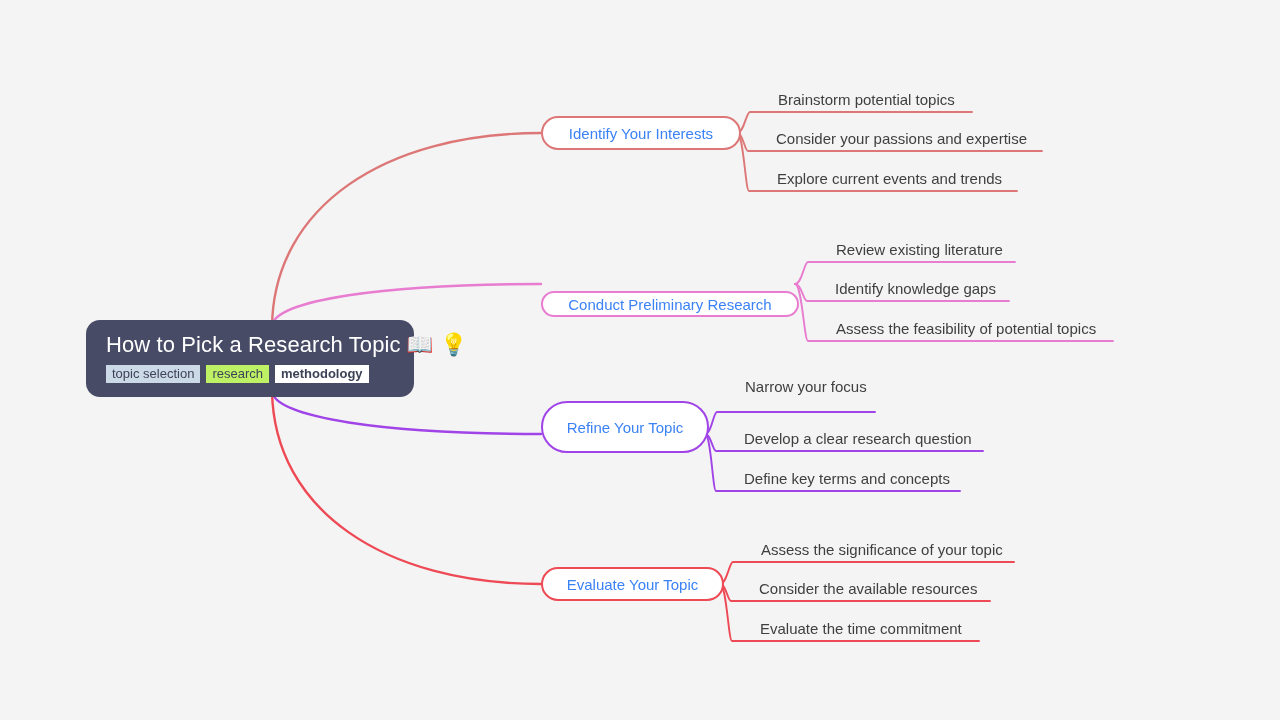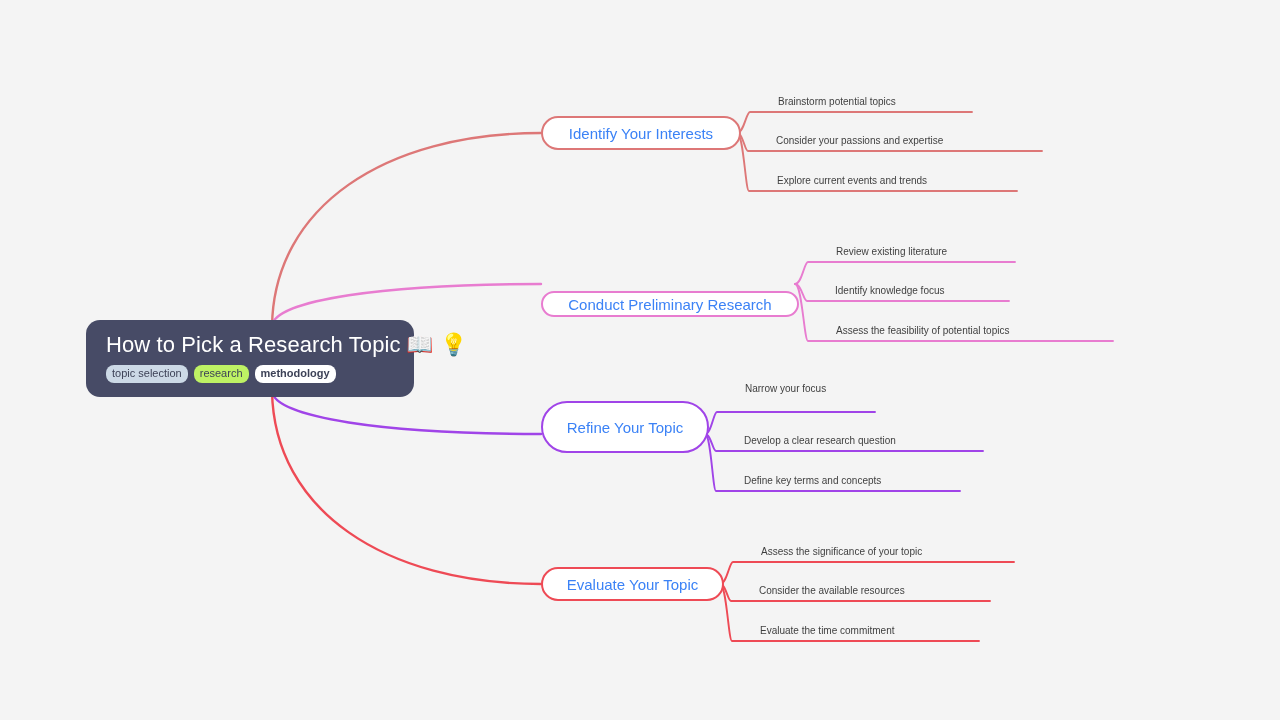--- a/index.html
+++ b/index.html
@@ -52,24 +52,24 @@
     white-space: nowrap;
   }
   .root-tags {
     display: flex;
     flex-direction: row;
     gap: 6px;
   }
   .root-tag {
     background: #ccd9e6;
     color: #3d4257;
-    font-size: 11px;
+    font-size: 13px;
     line-height: 13px;
     padding: 2px 6px 3px 6px;
-    border-radius: 8px;
+    border-radius: 0;
     white-space: nowrap;
   }
 
   
   .branch-node {
     position: absolute;
     z-index: 3;
     box-sizing: border-box;
     background: #ffffff;
     border: 2px solid #dd7777;
@@ -89,21 +89,21 @@
   }
 
   
   .leaf-node {
     position: absolute;
     z-index: 3;
     white-space: nowrap;
   }
   .leaf-label {
     color: #3f3f3f;
-    font-size: 10px;
+    font-size: 15px;
     line-height: 17px;
     font-weight: 400;
   }
 </style>
 </head>
 <body style="background: rgb(244, 244, 244);">
 
 <div id="canvas">
 
   <svg id="edges" viewBox="0 0 1280 720" xmlns="http://www.w3.org/2000/svg">
@@ -138,21 +138,21 @@
       <div class="branch-node" style="left: 541px; top: 116px; width: 200px; height: 34px; border-color: rgb(221, 119, 119);">
         <span class="branch-label">Identify Your Interests</span>
       </div>
       <div class="leaf-node" style="left: 778px; top: 91px;"><span class="leaf-label">Brainstorm potential topics</span></div>
       <div class="leaf-node" style="left: 776px; top: 130px;"><span class="leaf-label">Consider your passions and expertise</span></div>
       <div class="leaf-node" style="left: 777px; top: 170px; text-align: right;"><span class="leaf-label">Explore current events and trends</span></div>
       <div class="branch-node" style="left: 541px; top: 267px; width: 258px; height: 26px; border-color: rgb(232, 124, 208); margin-top: 24px;">
         <span class="branch-label">Conduct Preliminary Research</span>
       </div>
       <div class="leaf-node" style="left: 836px; top: 241px;"><span class="leaf-label">Review existing literature</span></div>
-      <div class="leaf-node" style="left: 835px; top: 280px;"><span class="leaf-label">Identify knowledge focus</span></div>
+      <div class="leaf-node" style="left: 835px; top: 280px;"><span class="leaf-label">Identify knowledge gaps</span></div>
       <div class="leaf-node" style="left: 836px; top: 320px;"><span class="leaf-label">Assess the feasibility of potential topics</span></div>
       <div class="branch-node" style="left: 541px; top: 401px; width: 168px; height: 52px; border-color: rgb(160, 68, 232);">
         <span class="branch-label">Refine Your Topic</span>
       </div>
       <div class="leaf-node" style="left: 745px; top: 378px;"><span class="leaf-label">Narrow your focus</span></div>
       <div class="leaf-node" style="left: 744px; top: 430px;"><span class="leaf-label">Develop a clear research question</span></div>
       <div class="leaf-node" style="left: 744px; top: 470px;"><span class="leaf-label">Define key terms and concepts</span></div>
       <div class="branch-node" style="left: 541px; top: 567px; width: 183px; height: 34px; border-color: rgb(238, 74, 85);">
         <span class="branch-label">Evaluate Your Topic</span>
       </div>

